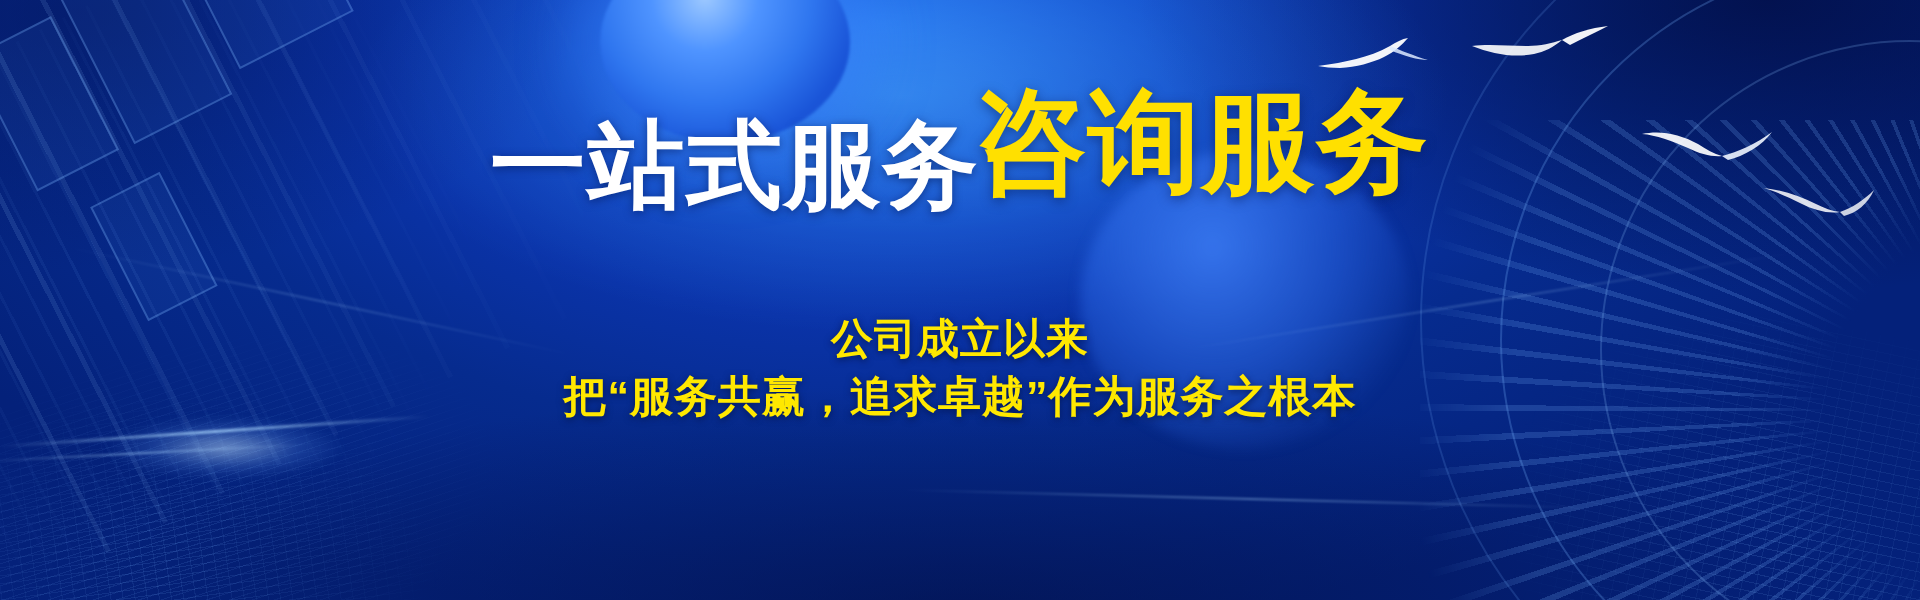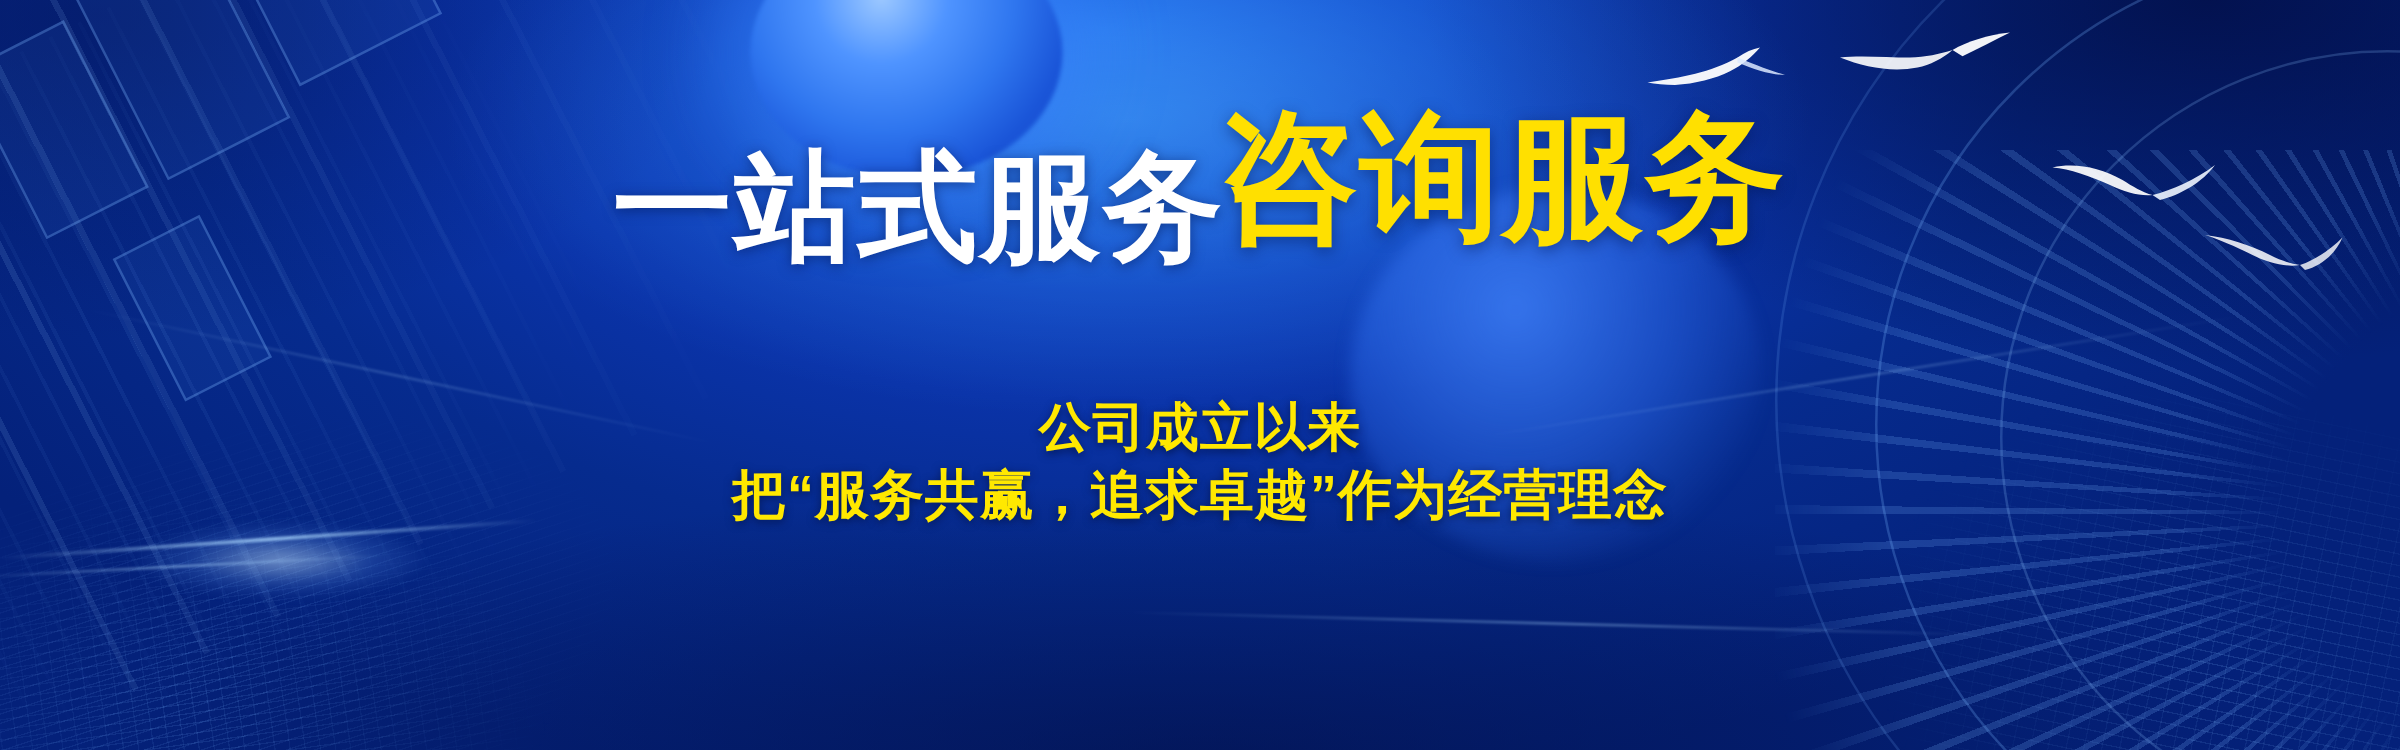--- a/index.html
+++ b/index.html
@@ -188,21 +188,21 @@
     top:316px;
     text-align:center;
     color:#ffe800;
     font-weight:bold;
     font-size:43px;
     line-height:1.26;
     letter-spacing:1px;
     text-shadow:0 2px 7px rgba(0,18,70,.75);
   }
   .body-text .line{display:block;white-space:nowrap;}
-  .body-text .line.l1{font-size:42px;}
+  .body-text .line.l1{font-size:42px;font-family:Liberation Mono, monospace;}
 </style>
 </head>
 <body>
 
 <div class="banner">
 
   <div class="bg-layer vignette"></div>
 
   <div class="bg-layer">
     <div class="stripes-left"></div>
@@ -267,17 +267,17 @@
   </div>
 
   <div class="content">
 
     <div class="headline">
       <span class="hl-white">一站式服务</span><span class="hl-yellow">咨询服务</span>
     </div>
 
     <div class="body-text">
       <span class="line l1">公司成立以来</span>
-      <span class="line l3">把“服务共赢，追求卓越”作为经营理念</span>
+      <span class="line l3">把“服务共赢，追求卓越”作为服务之根本</span>
     </div>
 
   </div>
 </div>
 
 </body></html>

